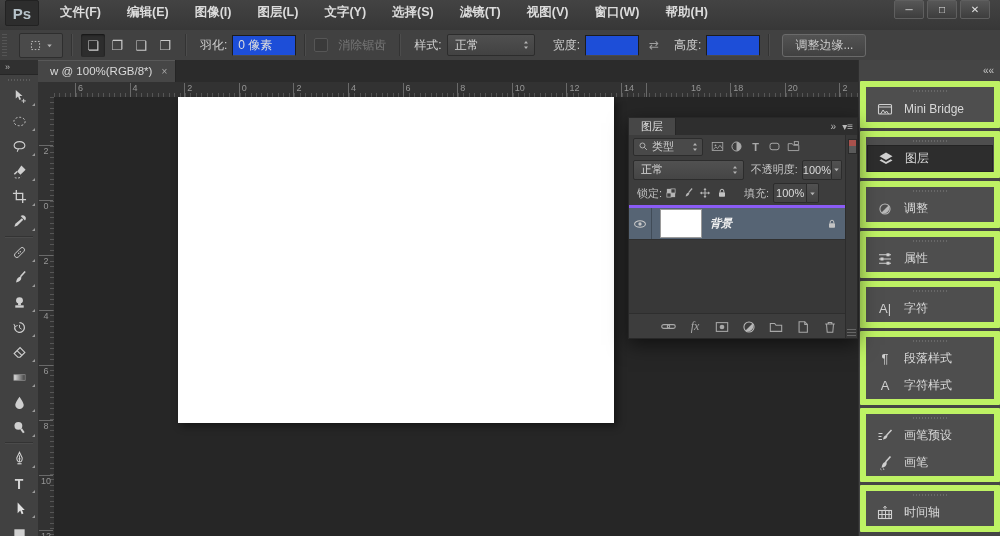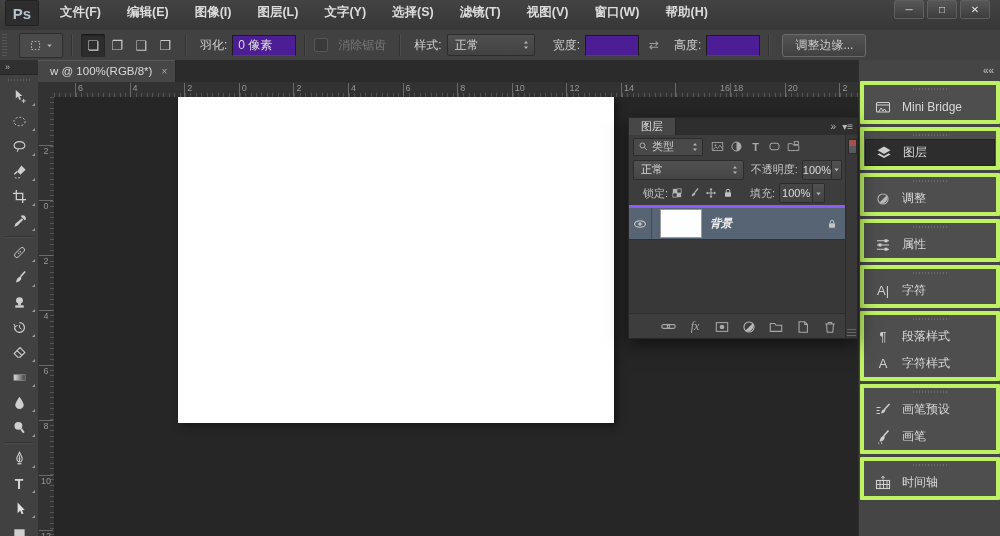--- a/index.html
+++ b/index.html
@@ -28,21 +28,21 @@
   .grip-v{width:5px;height:22px;margin:0 4px 0 2px;
           background:repeating-linear-gradient(#555 0 1px,transparent 1px 3px);}
   .opt-sep{width:1px;height:22px;background:#333;border-right:1px solid #4c4c4c;margin:0 8px;}
   #tool-preset{width:42px;height:23px;border:1px solid #2e2e2e;background:#4a4a4a;border-radius:2px;
                display:flex;align-items:center;justify-content:center;gap:3px;margin-left:8px;}
   .mode-btn{width:24px;height:23px;display:flex;align-items:center;justify-content:center;
             color:#c9c9c9;font-size:13px;border-radius:2px;}
   .mode-btn.pressed{background:#2d2d2d;box-shadow:inset 0 1px 2px rgba(0,0,0,.6);}
   .opt-label{color:#cfcfcf;margin:0 5px;}
   .opt-label.dim{color:#777;}
-  .opt-input{height:19px;background:#4c1d95;border:1px solid #1c1c1c;border-bottom-color:#4a4a4a;
+  .opt-input{height:19px;background:#1d4ed8;border:1px solid #1c1c1c;border-bottom-color:#4a4a4a;
              color:#dedede;display:flex;align-items:center;padding:0 5px;font-size:12px;}
   .opt-drop{height:20px;background:linear-gradient(#4f4f4f,#424242);border:1px solid #2c2c2c;
             border-radius:2px;display:flex;align-items:center;padding:0 3px 0 7px;gap:6px;}
   .checkbox{width:12px;height:12px;background:#3a3a3a;border:1px solid #565656;border-radius:2px;margin-right:5px;}
   #refine-edge{height:21px;padding:0 12px;border:1px solid #6a6a6a;border-radius:3px;
                background:linear-gradient(#535353,#414141);color:#cdcdcd;
                display:flex;align-items:center;margin-left:4px;}
 
   
   #toolbox{left:0;top:60px;width:38px;height:476px;background:#414141;border-right:1px solid #2d2d2d;}
@@ -122,21 +122,21 @@
   .layer-lock{margin-right:8px;}
   #lp-bottom{position:absolute;left:0;bottom:0;right:0;height:23px;display:flex;align-items:center;
              justify-content:flex-end;gap:11px;padding-right:8px;background:#3d3d3d;}
   .lp-bicn{display:flex;align-items:center;justify-content:center;color:#a8a8a8;width:16px;}
   .fx-text{font-family:"Liberation Serif",serif;font-style:italic;font-size:12px;color:#a8a8a8;}
 
   
   #dock{left:858px;top:60px;width:142px;height:476px;background:#454545;border-left:1px solid #2f2f2f;}
   #dock-header{height:21px;display:flex;align-items:center;justify-content:flex-end;
                padding-right:7px;color:#c5c5c5;font-size:10px;}
-  .dock-group{margin:0 1px 3px 1px;background:#4e4e4e;border:4px solid #bef264;border-radius:1px;}
+  .dock-group{margin:0 1px 3px 1px;background:#4e4e4e;border:6px solid #bef264;border-radius:1px;}
   .dock-grip{height:8px;display:flex;align-items:center;justify-content:center;}
   .dock-grip div{width:34px;height:2px;background:repeating-linear-gradient(90deg,#686868 0 1px,transparent 1px 3px);}
   .dock-row{height:27px;display:flex;align-items:center;padding-left:9px;gap:9px;color:#d8d8d8;font-size:12px;}
   .dock-row.active{background:#2d2d2d;box-shadow:inset 0 0 0 1px #232323;margin:0 1px;}
   .dock-icn{width:20px;display:flex;align-items:center;justify-content:center;color:#cfcfcf;font-size:13px;}
 
   svg{display:block;}
 </style>
 </head>
 <body>
@@ -423,21 +423,21 @@
       <div class="hrl" style="left: 75.6px;">4</div>
       <div class="hrl" style="left: 130.2px;">2</div>
       <div class="hrl" style="left: 184.8px;">0</div>
       <div class="hrl" style="left: 239.4px;">2</div>
       <div class="hrl" style="left: 294px;">4</div>
       <div class="hrl" style="left: 348.6px;">6</div>
       <div class="hrl" style="left: 403.2px;">8</div>
       <div class="hrl" style="left: 457.8px;">10</div>
       <div class="hrl" style="left: 512.4px;">12</div>
       <div class="hrl" style="left: 567px;">14</div>
-      <div class="hrl" style="left: 621px; padding-left: 44px;">16</div>
+      <div class="hrl" style="left: 592px; padding-left: 44px;">16</div>
       <div class="hrl" style="left: 676.2px;">18</div>
       <div class="hrl" style="left: 730.8px;">20</div>
       <div class="hrl" style="left: 785.4px;">2</div>
     </div>
   <div id="vruler" class="abs">
       <div class="ticks"></div>
       <div class="vrl" style="top: 48px;">2</div>
       <div class="vrl" style="top: 103px;">0</div>
       <div class="vrl" style="top: 158px;">2</div>
       <div class="vrl" style="top: 213px;">4</div>
@@ -528,21 +528,21 @@
         </div>
         <div class="lp-valarrow">
           <span>
               <svg width="9" height="9" viewBox="0 0 16 16">
                 <path d="M4 6 H12 L8 11 Z" fill="#b4b4b4"></path>
               </svg>
             </span>
         </div>
       </div>
       <div class="lp-row" id="lp-lock-row">
-        <span class="lp-label" style="margin-left:10px">锁定:</span>
+        <span class="lp-label" style="margin-left:4px">锁定:</span>
         <div id="lp-lock-icons" class="row">
             <div class="lp-lockicn">
               <span>
                 <svg width="12" height="12" viewBox="0 0 16 16">
                   <rect x="2.5" y="2.5" width="5.5" height="5.5" fill="#b5b5b5"></rect>
                   <rect x="8" y="8" width="5.5" height="5.5" fill="#b5b5b5"></rect>
                   <rect x="8" y="2.5" width="5.5" height="5.5" fill="none" stroke="#b5b5b5"></rect>
                   <rect x="2.5" y="8" width="5.5" height="5.5" fill="none" stroke="#b5b5b5"></rect>
                 </svg>
               </span>

